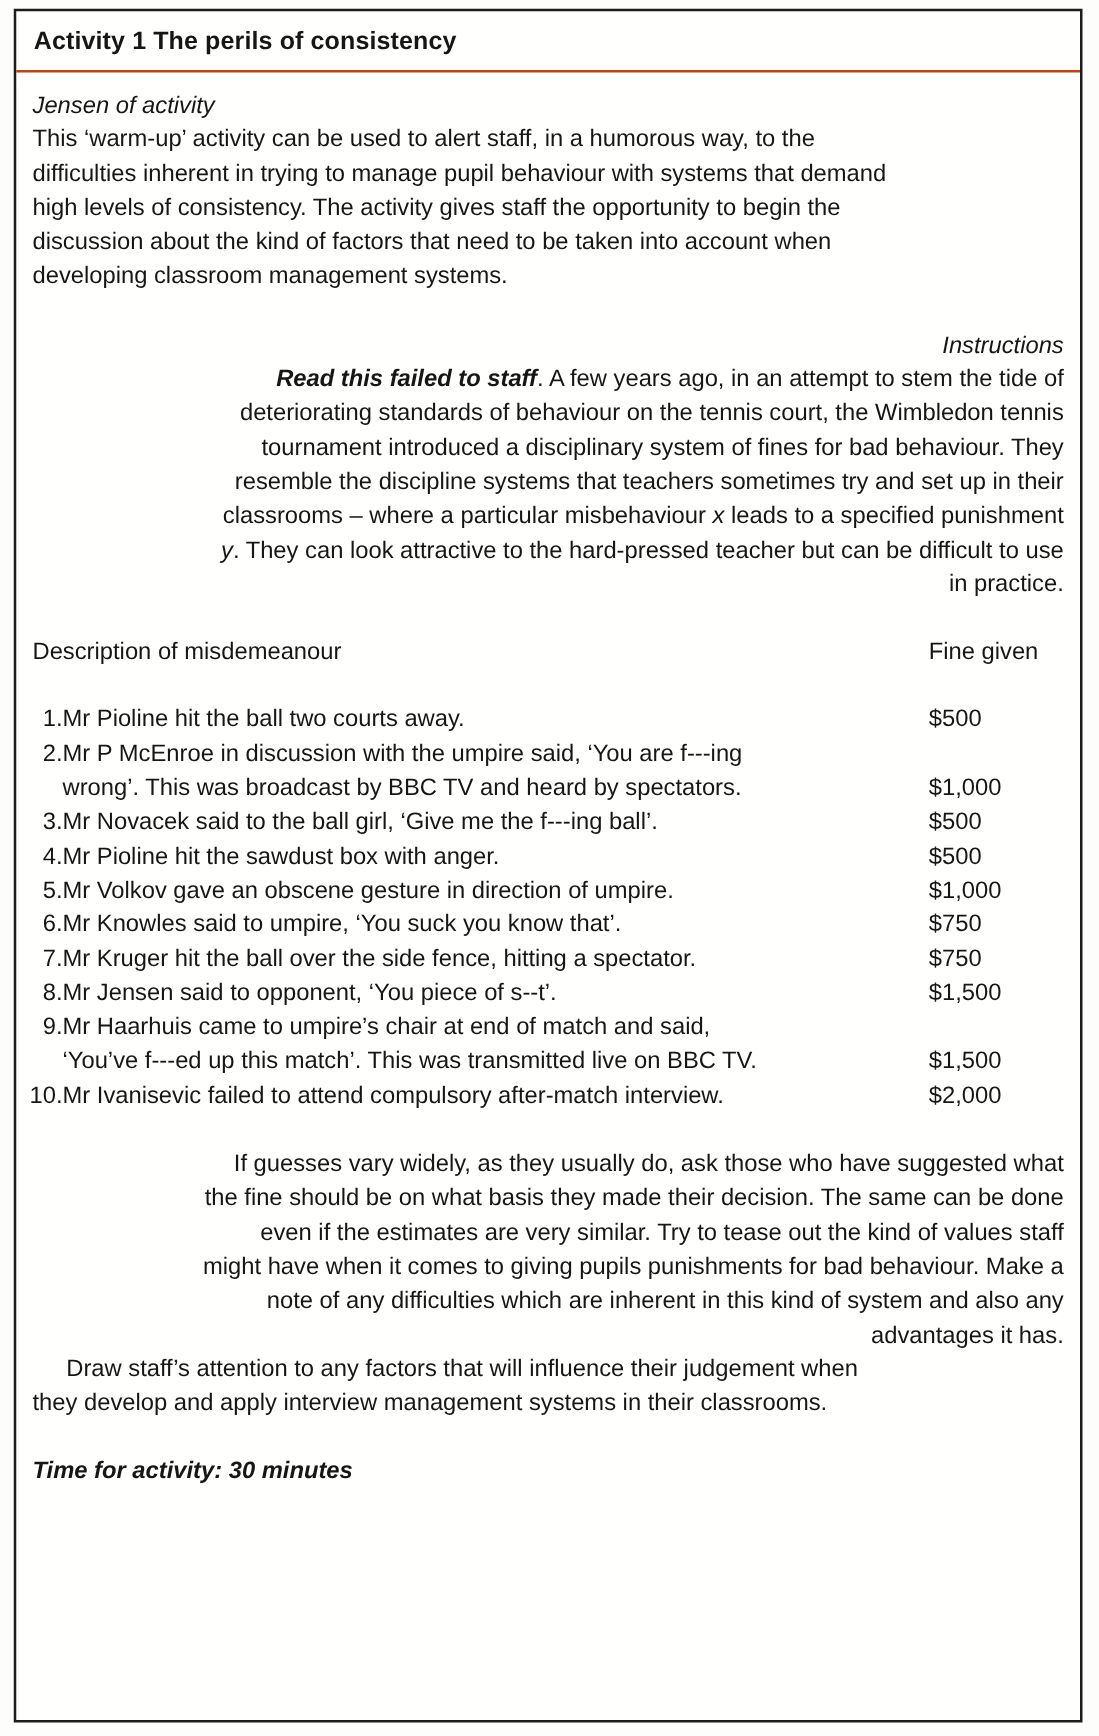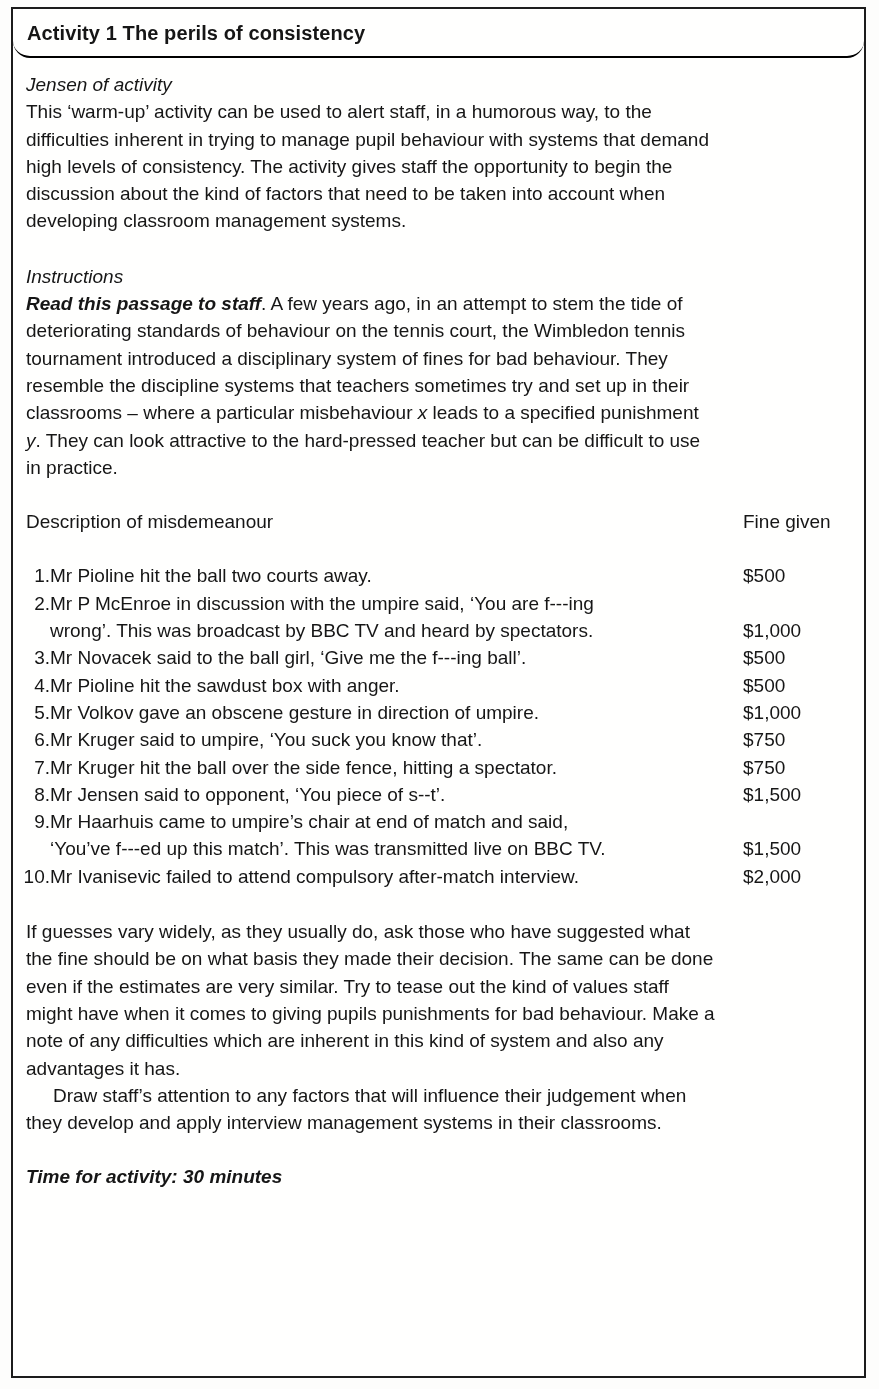--- a/index.html
+++ b/index.html
@@ -11,39 +11,38 @@
   }
   .sheet {
     position: absolute;
     left: 11px; top: 7px;
     width: 855px; height: 1371px;
     border: 2px solid #1c1c1c;
     background: #fffffe;
   }
   .sheet-header {
     padding: 12px 14px 10px 14px;
-    border-bottom: 2px solid #000000;
-    border-radius: 17px;
+    border-bottom: 2px solid #c2410c;
   }
   .sheet-title {
     font-size: 20px;
     font-weight: bold;
     line-height: 25px;
     letter-spacing: 0.1px;
   }
   .sheet-body {
     padding: 13px 13px 0 13px;
     font-size: 19px;
     line-height: 27.3px;
   }
   .prose { white-space: pre-line; }
   .heading-italic { font-style: italic; }
   .bold-italic { font-weight: bold; font-style: italic; }
   .italic { font-style: italic; }
-  .gap-above { margin-top: 28px; }
+  .gap-above { margin-top: 28px; text-align: right; }
   .indent-first { text-indent: 27px; }
 
   table.fines {
     border-collapse: collapse;
     table-layout: fixed;
     width: calc(100% + 4px);
     margin-left: -4px;
     margin-top: 27px;
     font-size: 19px;
     line-height: 27.3px;
@@ -78,21 +77,21 @@
       <div class="heading-italic">Jensen of activity</div>
       <div class="prose">This ‘warm-up’ activity can be used to alert staff, in a humorous way, to the
 difficulties inherent in trying to manage pupil behaviour with systems that demand
 high levels of consistency. The activity gives staff the opportunity to begin the
 discussion about the kind of factors that need to be taken into account when
 developing classroom management systems.</div>
     </div>
 
     <div class="gap-above">
       <div class="heading-italic">Instructions</div>
-      <div class="prose"><span class="bold-italic">Read this passage to staff</span><span>. A few years ago, in an attempt to stem the tide of
+      <div class="prose"><span class="bold-italic">Read this failed to staff</span><span>. A few years ago, in an attempt to stem the tide of
 deteriorating standards of behaviour on the tennis court, the Wimbledon tennis
 tournament introduced a disciplinary system of fines for bad behaviour. They
 resemble the discipline systems that teachers sometimes try and set up in their
 classrooms – where a particular misbehaviour </span><span class="italic">x</span><span> leads to a specified punishment
 </span><span class="italic">y</span><span>. They can look attractive to the hard-pressed teacher but can be difficult to use
 in practice.</span></div>
     </div>
 
     <table class="fines">
       <colgroup>
@@ -126,21 +125,21 @@
         <td class="desc">Mr Pioline hit the sawdust box with anger.</td>
         <td class="fine">$500</td>
       </tr>
       <tr>
         <td class="num">5.</td>
         <td class="desc">Mr Volkov gave an obscene gesture in direction of umpire.</td>
         <td class="fine">$1,000</td>
       </tr>
       <tr>
         <td class="num">6.</td>
-        <td class="desc">Mr Kruger said to umpire, ‘You suck you know that’.</td>
+        <td class="desc">Mr Knowles said to umpire, ‘You suck you know that’.</td>
         <td class="fine">$750</td>
       </tr>
       <tr>
         <td class="num">7.</td>
         <td class="desc">Mr Kruger hit the ball over the side fence, hitting a spectator.</td>
         <td class="fine">$750</td>
       </tr>
       <tr>
         <td class="num">8.</td>
         <td class="desc">Mr Jensen said to opponent, ‘You piece of s--t’.</td>

